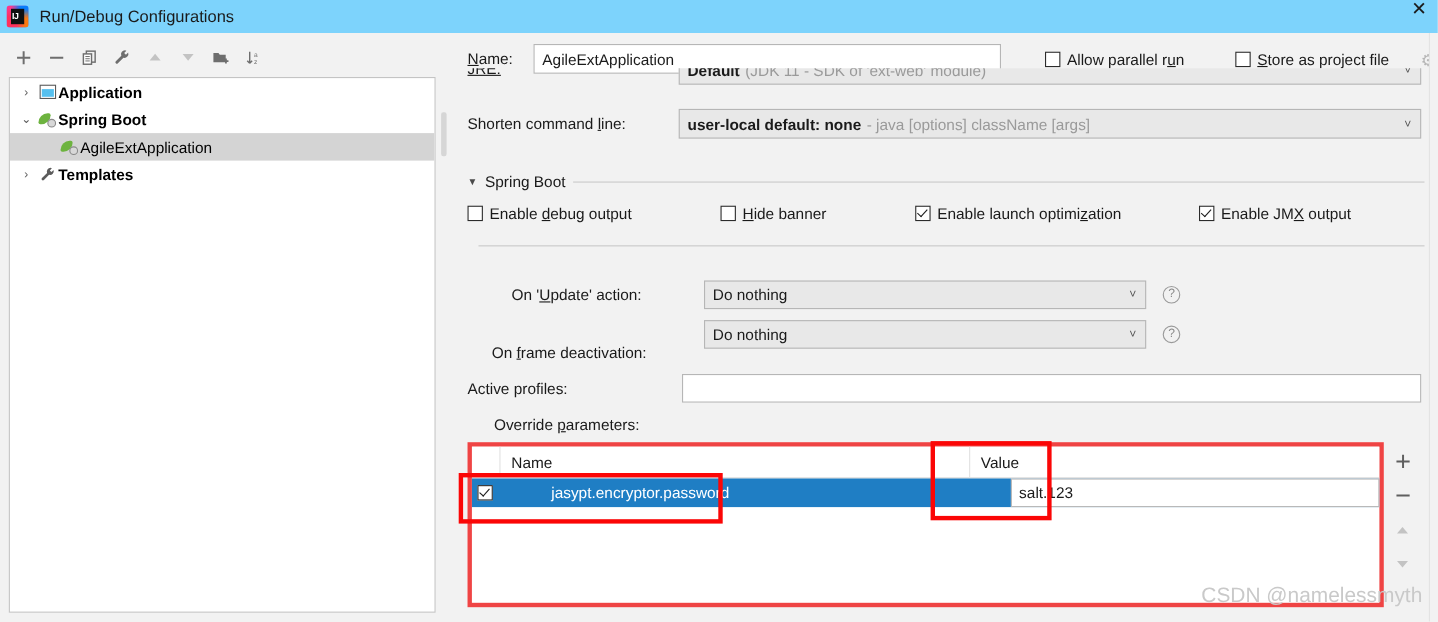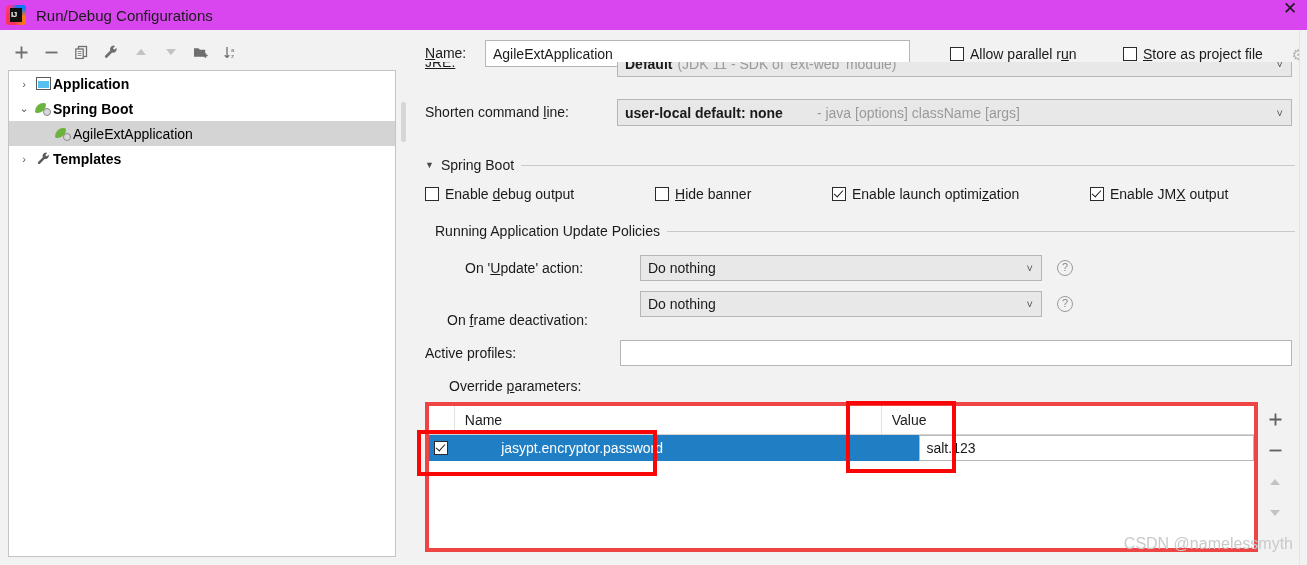--- a/index.html
+++ b/index.html
@@ -21,21 +21,21 @@
     width: 1307px;
     height: 565px;
     background: #f2f2f2;
   }
 
   
   .titlebar {
     position: absolute;
     left: 0; top: 0;
     width: 1307px; height: 30px;
-    background: #d946ef;
+    background: #7dd3fc;
     display: flex;
     align-items: center;
   }
   .ij-logo {
     width: 20px; height: 20px;
     margin-left: 6px;
     position: relative;
     border-radius: 3px;
     background:
       radial-gradient(circle at 12% 85%, #fe315d 0%, #fe315d 26%, rgba(254,49,93,0) 60%),
@@ -344,21 +344,21 @@
   .redbox {
     position: absolute;
     border: 4px solid #fb0606;
     box-sizing: border-box;
     pointer-events: none;
   }
 
   .watermark {
     position: absolute;
     right: 14px; bottom: 12px;
-    font-size: 16px;
+    font-size: 19px;
     color: #c9c9c9;
     margin-top: 20px;
   }
 
   
   .far-scroll {
     position: absolute;
     right: 0; top: 30px;
     width: 8px; height: 535px;
     background: #f2f2f2;
@@ -507,21 +507,21 @@
       <div class="combo" style="position:absolute; left:207px; top:-12px; width:675px; height:27px;">
         <span style="font-weight:bold;">Default</span>
         <span class="grey" style="margin-left:5px;">(JDK 11 - SDK of 'ext-web' module)</span>
         <span class="arrow">˅</span>
       </div>
     </div>
 
     <div class="label" style="position:absolute; left:15px; top:104px;">
       <span>Shorten command </span><span class="mn">l</span><span>ine:</span>
     </div>
-    <div class="combo" style="position:absolute; left:207px; top:99px; width:675px; height:27px;gap:29px;">
+    <div class="combo" style="position:absolute; left:207px; top:99px; width:675px; height:27px;">
       <span style="font-weight:bold;">user-local default: none</span>
       <span class="grey" style="margin-left:5px;">- java [options] className [args]</span>
       <span class="arrow">˅</span>
     </div>
 
     <div class="group-head" style="position:absolute; left:15px; top:157px; width:870px;">
       <span class="tri">▼</span>
       <span class="group-title">Spring Boot</span>
       <span class="line"></span>
     </div>
@@ -540,21 +540,20 @@
       <span class="cbox checked"></span>
       <span class="label"><span>Enable launch optimi</span><span class="mn">z</span><span>ation</span></span>
     </div>
 
     <div class="cb-row" style="position:absolute; left:680px; top:186px;">
       <span class="cbox checked"></span>
       <span class="label"><span>Enable JM</span><span class="mn">X</span><span> output</span></span>
     </div>
 
     <div class="group-head" style="position:absolute; left:25px; top:223px; width:860px;">
-      <span class="group-title">Running Application Update Policies</span>
       <span class="line"></span>
     </div>
 
     <div class="label" style="position:absolute; left:55px; top:260px;">
       <span>On '</span><span class="mn">U</span><span>pdate' action:</span>
     </div>
     <div class="combo" style="position:absolute; left:230px; top:255px; width:402px; height:26px;">
       <span>Do nothing</span>
       <span class="arrow">˅</span>
     </div>

